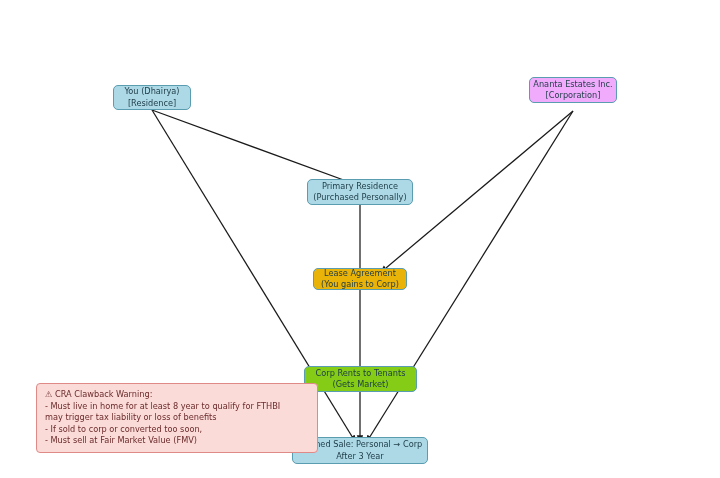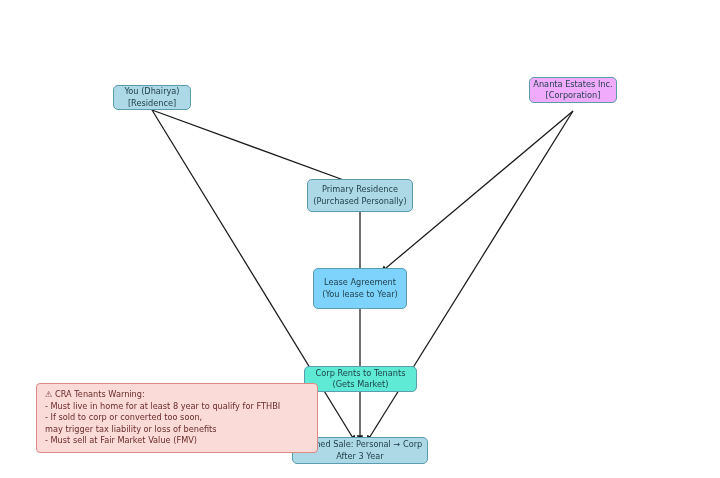--- a/index.html
+++ b/index.html
@@ -78,44 +78,44 @@
   <div class="node" style="left: 113px; top: 85px; width: 78px; height: 25px; background: rgb(173, 216, 230); border-color: rgb(90, 156, 176);">
     <span class="l1">You (Dhairya)</span>
     <span class="l2">[Residence]</span>
   </div>
 
   <div class="node" style="left: 529px; top: 77px; width: 88px; height: 26px; background: #f0abfc; border-color: rgb(90, 156, 176);">
     <span class="l1">Ananta Estates Inc.</span>
     <span class="l2">[Corporation]</span>
   </div>
 
-  <div class="node" style="left: 307px; top: 179px; width: 106px; height: 33px; background: rgb(173, 216, 230); border-color: rgb(90, 156, 176);">
+  <div class="node" style="left: 307px; top: 179px; width: 106px; height: 26px; background: rgb(173, 216, 230); border-color: rgb(90, 156, 176);">
     <span class="l1">Primary Residence</span>
     <span class="l2">(Purchased Personally)</span>
   </div>
 
-  <div class="node" style="left: 313px; top: 268px; width: 94px; height: 41px; background: #7dd3fc; border-color: rgb(90, 156, 176);">
+  <div class="node" style="left: 313px; top: 268px; width: 94px; height: 22px; background: #eab308; border-color: rgb(90, 156, 176);">
     <span class="l1">Lease Agreement</span>
-    <span class="l2">(You lease to Year)</span>
+    <span class="l2">(You gains to Corp)</span>
   </div>
 
-  <div class="node" style="left: 304px; top: 366px; width: 113px; height: 26px; background: #5eead4; border-color: rgb(90, 156, 176);">
+  <div class="node" style="left: 304px; top: 366px; width: 113px; height: 26px; background: #84cc16; border-color: rgb(90, 156, 176);">
     <span class="l1">Corp Rents to Tenants</span>
     <span class="l2">(Gets Market)</span>
   </div>
 
   <div class="node" style="left: 292px; top: 437px; width: 136px; height: 27px; background: rgb(173, 216, 230); border-color: rgb(90, 156, 176);">
     <span class="l1">Planned Sale: Personal → Corp</span>
     <span class="l2">After 3 Year</span>
   </div>
 
   <div class="warning" id="warning-box" style="left: 36px; top: 383px; width: 282px; background: rgb(250, 219, 216); border-color: rgb(224, 138, 136);">
     <span class="wline">
       <span>⚠</span>
-      <span>CRA Tenants Warning:</span>
+      <span>CRA Clawback Warning:</span>
     </span>
     <span class="wline">- Must live in home for at least 8 year to qualify for FTHBI</span>
+    <span class="wline">  may trigger tax liability or loss of benefits</span>
     <span class="wline">- If sold to corp or converted too soon,</span>
-    <span class="wline">  may trigger tax liability or loss of benefits</span>
     <span class="wline">- Must sell at Fair Market Value (FMV)</span>
   </div>
 
 </div>
 
 </body></html>

